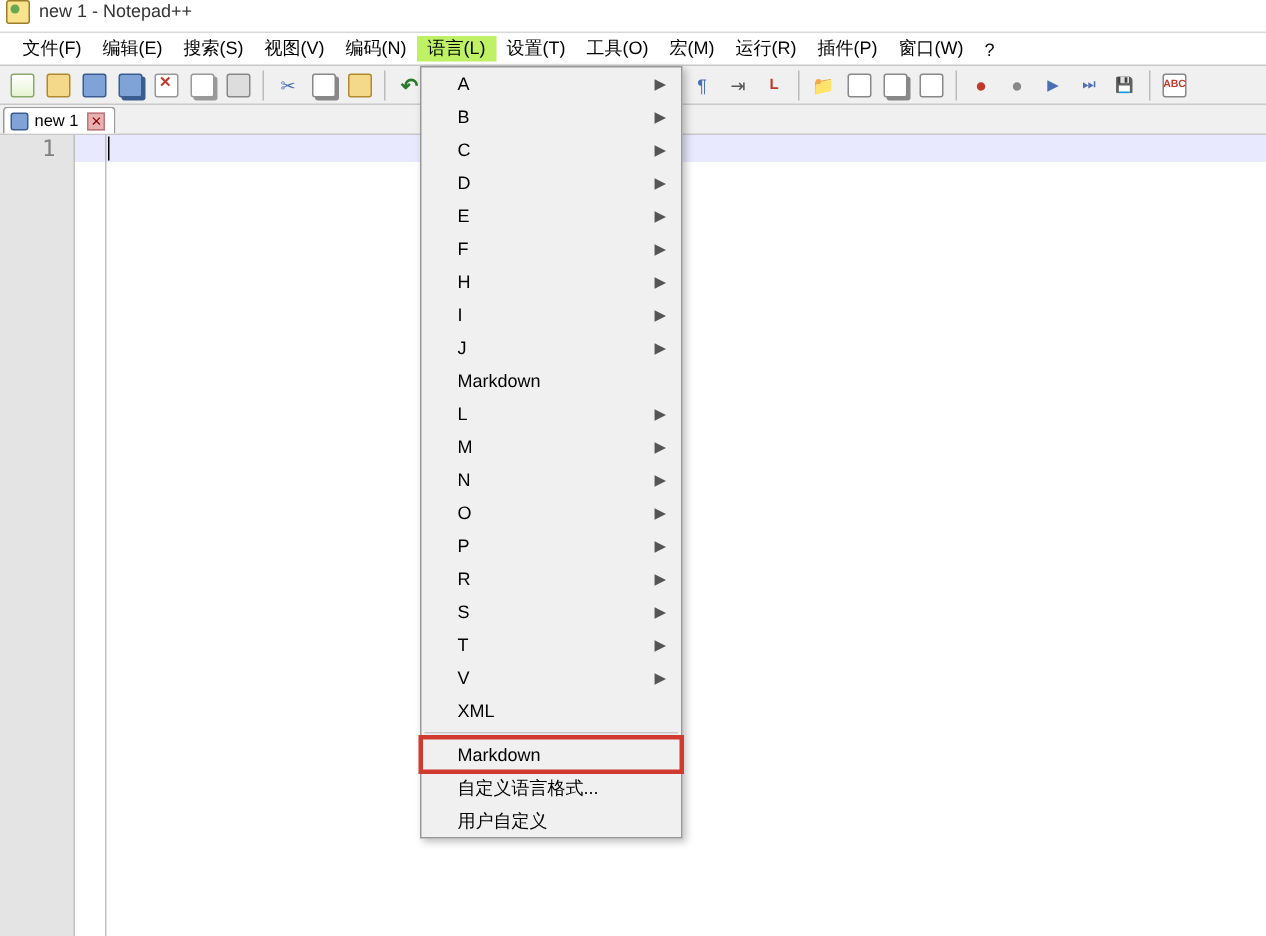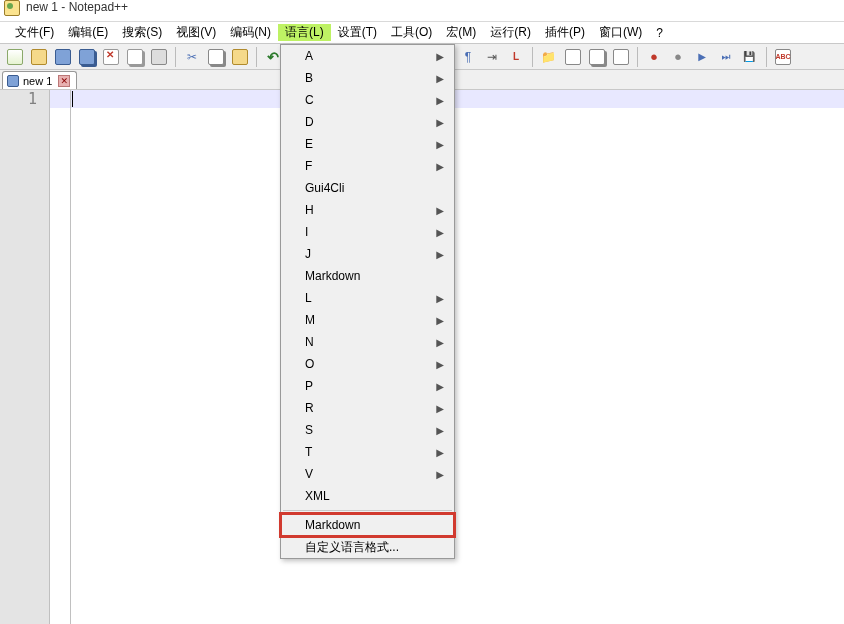--- a/index.html
+++ b/index.html
@@ -386,23 +386,20 @@
     </div>
     <div class="ddrow">
       <span>E</span>
       <span class="arrow">▶</span>
     </div>
     <div class="ddrow">
       <span>F</span>
       <span class="arrow">▶</span>
     </div>
     <div class="ddrow">
-      <span>Gui4Cli</span>
-    </div>
-    <div class="ddrow">
       <span>H</span>
       <span class="arrow">▶</span>
     </div>
     <div class="ddrow">
       <span>I</span>
       <span class="arrow">▶</span>
     </div>
     <div class="ddrow">
       <span>J</span>
       <span class="arrow">▶</span>
@@ -449,13 +446,16 @@
     <div class="ddrow">
       <span>XML</span>
     </div>
     <div class="ddsep"></div>
     <div class="ddrow highlight">
       <span>Markdown</span>
     </div>
     <div class="ddrow">
       <span>自定义语言格式...</span>
     </div>
+    <div class="ddrow">
+      <span>用户自定义</span>
+    </div>
   </div>
 
 </body></html>

